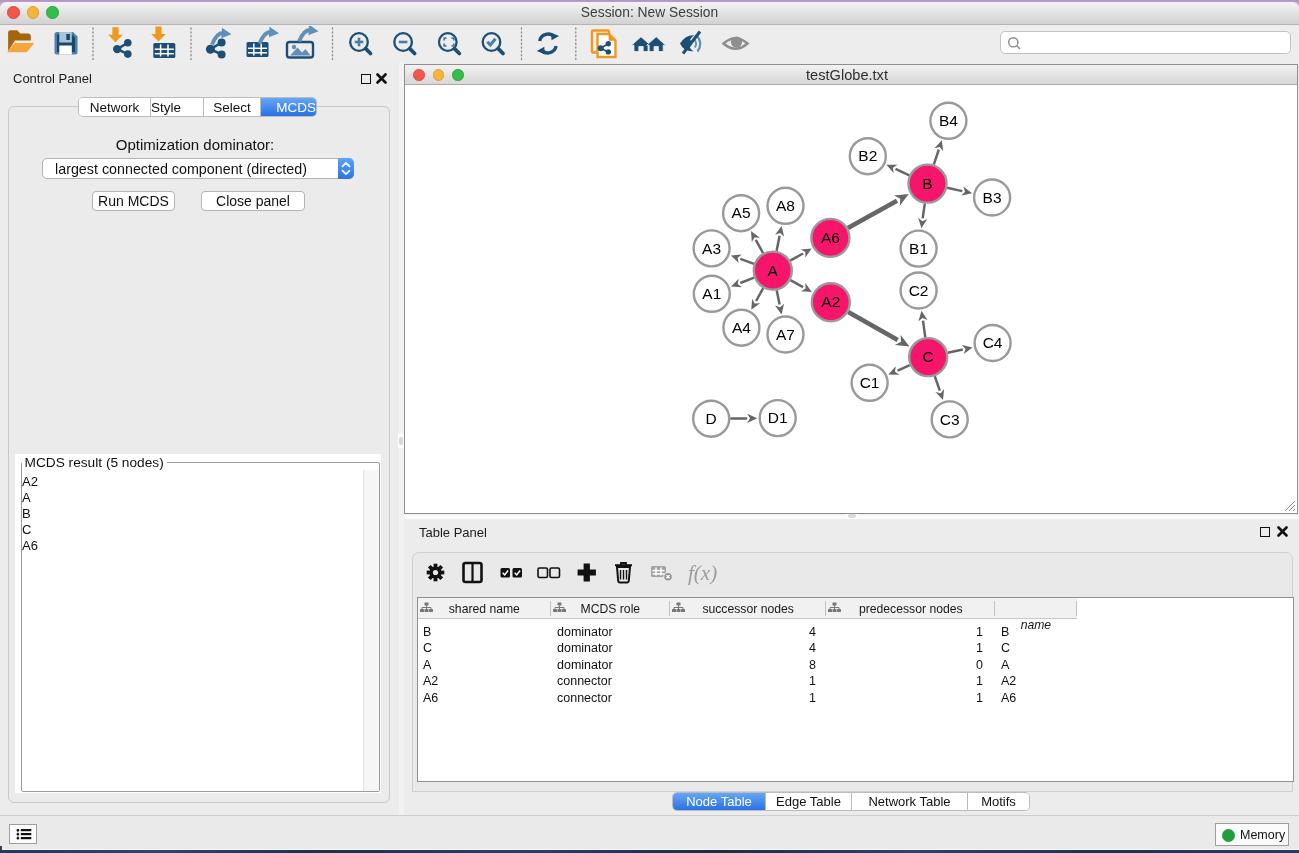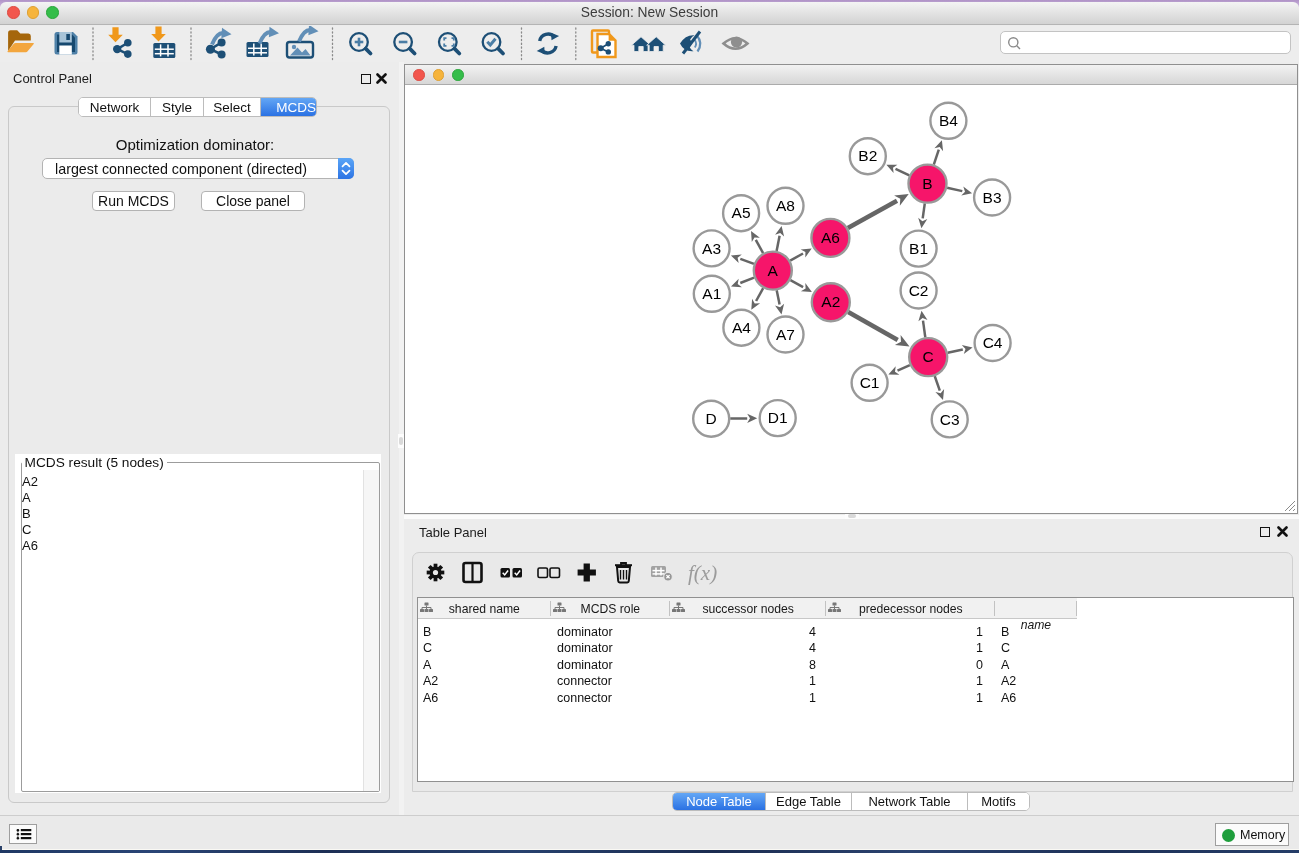--- a/index.html
+++ b/index.html
@@ -124,21 +124,21 @@
 <div class="abs" style="left:13px;top:71px;font-size:13px;color:#1c1c1c;">Control Panel</div>
 <div class="abs" style="left:361px;top:74px;width:9.5px;height:9.5px;border:1.5px solid #111;"></div>
 <svg class="abs" style="left:376px;top:73px;" width="11" height="11" viewBox="0 0 11 11">
     <path d="M1.5 1.5 L9.5 9.5 M9.5 1.5 L1.5 9.5" stroke="#111" stroke-width="2.6" stroke-linecap="round"></path>
   </svg>
 
 <div class="abs" style="left:8px;top:106px;width:382px;height:697px;background:#ebebeb;border:1px solid #c9c9c9;border-radius:6px;"></div>
 
 <div class="abs" style="left:78px;top:97px;height:20px;border:1px solid #bcbcbc;border-radius:5px;background:#fff;overflow:hidden;display:flex;">
     <div style="width:71px;height:100%;background:#fff;color:#111;text-align:center;font-size:13.5px;line-height:19px;">Network</div>
-    <div style="width:53px;height:100%;border-left:1px solid #bcbcbc;background:#fff;color:#111;text-align:center;font-size:13.5px;line-height:19px;">Style</div>
+    <div style="width:53px;height:100%;border-left:1px solid #bcbcbc;background:#fff;color:#111;font-size:13.5px;line-height:19px;">Style</div>
     <div style="width:57px;height:100%;border-left:1px solid #bcbcbc;background:#fff;color:#111;text-align:center;font-size:13.5px;line-height:19px;">Select</div>
     <div style="width:56px;height:100%;border-left:1px solid #bcbcbc;background:linear-gradient(#64a7f5,#2a71e3);color:#fff;text-align:right;font-size:13.5px;line-height:19px;">MCDS</div>
   </div>
 
 <div class="abs" style="left:4px;top:135.5px;width:382px;text-align:center;font-size:15px;color:#111;">Optimization dominator:</div>
 <div class="abs" style="left:42px;top:158px;width:312px;height:21px;background:#fff;border:1px solid #b3b3b3;border-radius:5px;">
   <div class="abs" style="left:12px;top:2px;font-size:14.3px;color:#111;">largest connected component (directed)</div>
   <div class="abs" style="right:-1px;top:-1px;width:16px;height:21px;border-radius:0 5px 5px 0;background:linear-gradient(#5aa5f7,#2d74e4);">
     <svg width="16" height="21" viewBox="0 0 16 21">
         <path d="M4.5 8.4 L8 4.9 L11.5 8.4" stroke="#fff" stroke-width="1.7" fill="none" stroke-linecap="round" stroke-linejoin="round"></path>
@@ -160,20 +160,21 @@
 <div class="abs" style="left:399.2px;top:436.5px;width:4.3px;height:8px;background:#d9d9d9;border-radius:2px;"></div>
 <div class="abs" style="left:404px;top:514.5px;width:895px;height:4.5px;background:#fbfbfb;"></div>
 <div class="abs" style="left:845px;top:514px;width:14px;height:5px;background:#fdfdfd;"></div>
 <div class="abs" style="left:847.5px;top:514.3px;width:8px;height:4.2px;background:#d9d9d9;border-radius:2px;"></div>
 
 <div class="abs" style="left:404px;top:64px;width:894px;height:450px;background:#fff;border:1px solid #8f8f8f;">
   <div class="abs" style="left:0;top:0;width:892px;height:20px;background:linear-gradient(#f2f2f2,#d7d7d7);border-bottom:1px solid #ababab;">
     <div class="abs" style="left:8px;top:4px;width:11.5px;height:11.5px;border-radius:50%;background:#f2564d;border:0.5px solid #dd4b42;"></div>
     <div class="abs" style="left:27.5px;top:4px;width:11.5px;height:11.5px;border-radius:50%;background:#f6b43c;border:0.5px solid #dfa032;"></div>
     <div class="abs" style="left:47px;top:4px;width:11.5px;height:11.5px;border-radius:50%;background:#35bd4a;border:0.5px solid #2aa63b;"></div>
+    <div class="abs" style="left:-4px;top:1.5px;width:892px;text-align:center;font-size:14.6px;color:#2e2e2e;">testGlobe.txt</div>
   </div>
   <svg class="abs" style="left:0;top:21px;" width="892" height="427" viewBox="404.4 85.5 892 427">
 <g stroke="#666666" fill="none">
         <line x1="753.5" y1="277.2" x2="739.7" y2="282.5" stroke-width="2.5"></line>
         <line x1="753.4" y1="263.3" x2="739.7" y2="258.3" stroke-width="2.5"></line>
         <line x1="762.5" y1="252.6" x2="755.2" y2="239.4" stroke-width="2.5"></line>
         <line x1="776.0" y1="250.5" x2="779.0" y2="235.2" stroke-width="2.5"></line>
         <line x1="762.6" y1="287.6" x2="755.5" y2="300.5" stroke-width="2.5"></line>
         <line x1="776.1" y1="289.7" x2="779.0" y2="304.1" stroke-width="2.5"></line>
         <line x1="789.6" y1="260.2" x2="802.4" y2="253.0" stroke-width="2.5"></line>

